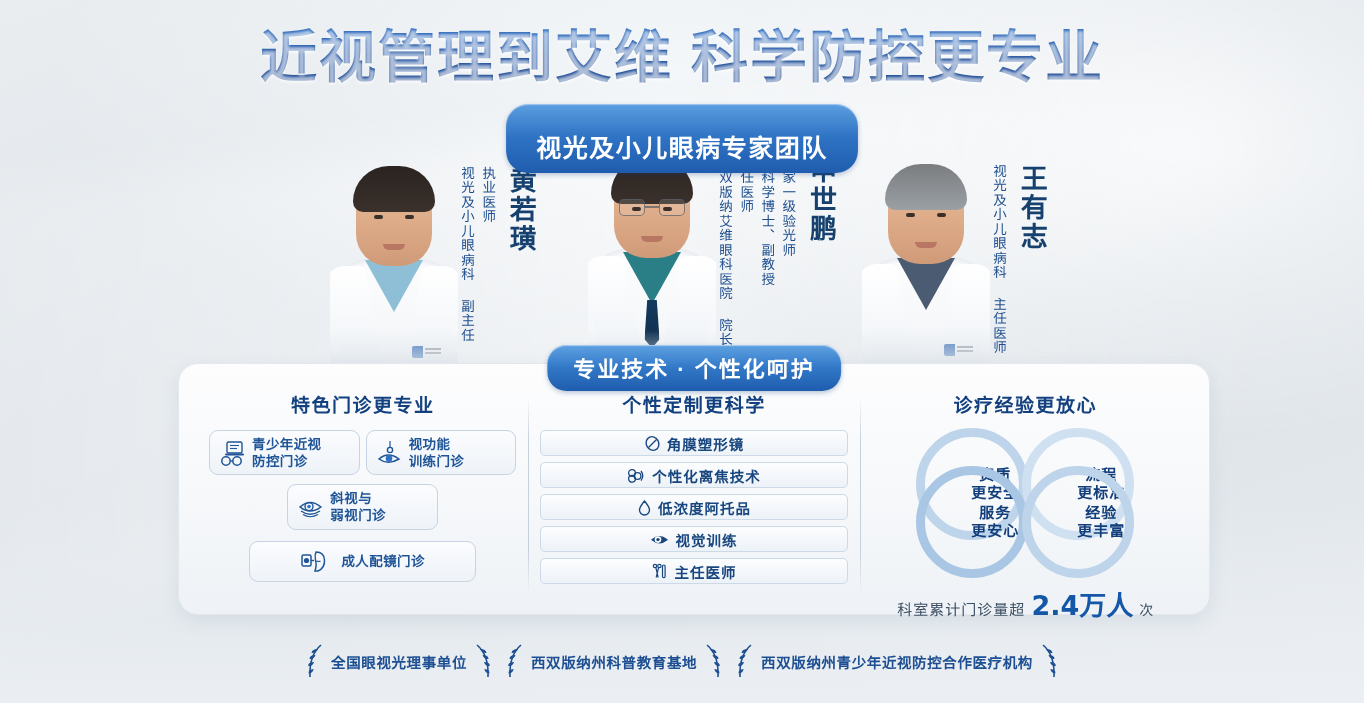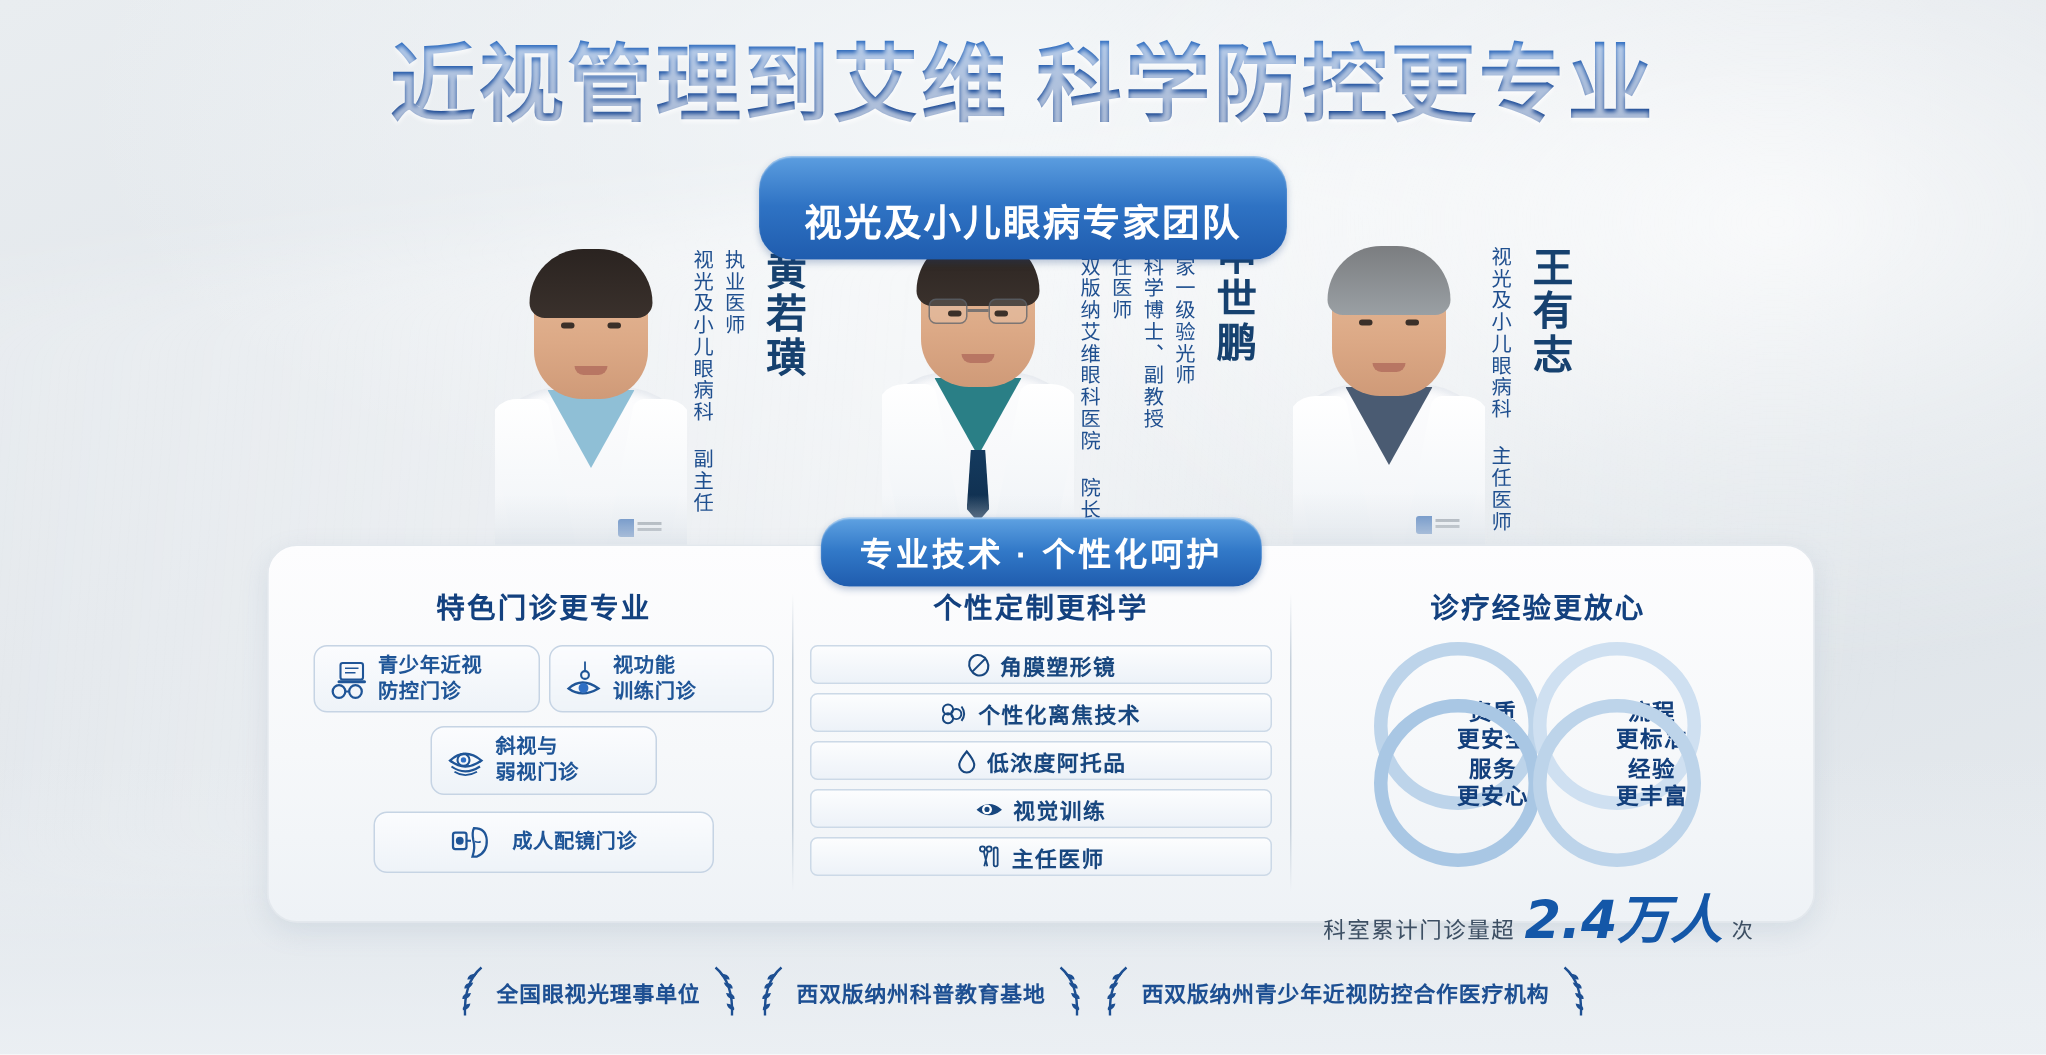--- a/index.html
+++ b/index.html
@@ -388,22 +388,22 @@
   }
 
   .stat {
     margin-top: 6px;
     text-align: center;
     white-space: nowrap;
     font-family: "DejaVu Sans", "Liberation Sans", sans-serif;
   }
   .stat-pre { font-size: 15px; color: #3d4f63; letter-spacing: 1px; }
   .stat-num {
-    font-size: 35px; font-weight: bold; color: #1457a8;
-    letter-spacing: 0; margin: 0 1px; font-style: italic;
+    font-size: 27px; font-weight: bold; color: #1457a8;
+    letter-spacing: 0; margin: 0 1px;
   }
   .stat-suf { font-size: 14px; color: #3d4f63; }
 
   
   .creds {
     position: absolute;
     left: 0; right: 0; bottom: 24px;
     display: flex;
     justify-content: center;
     align-items: center;

